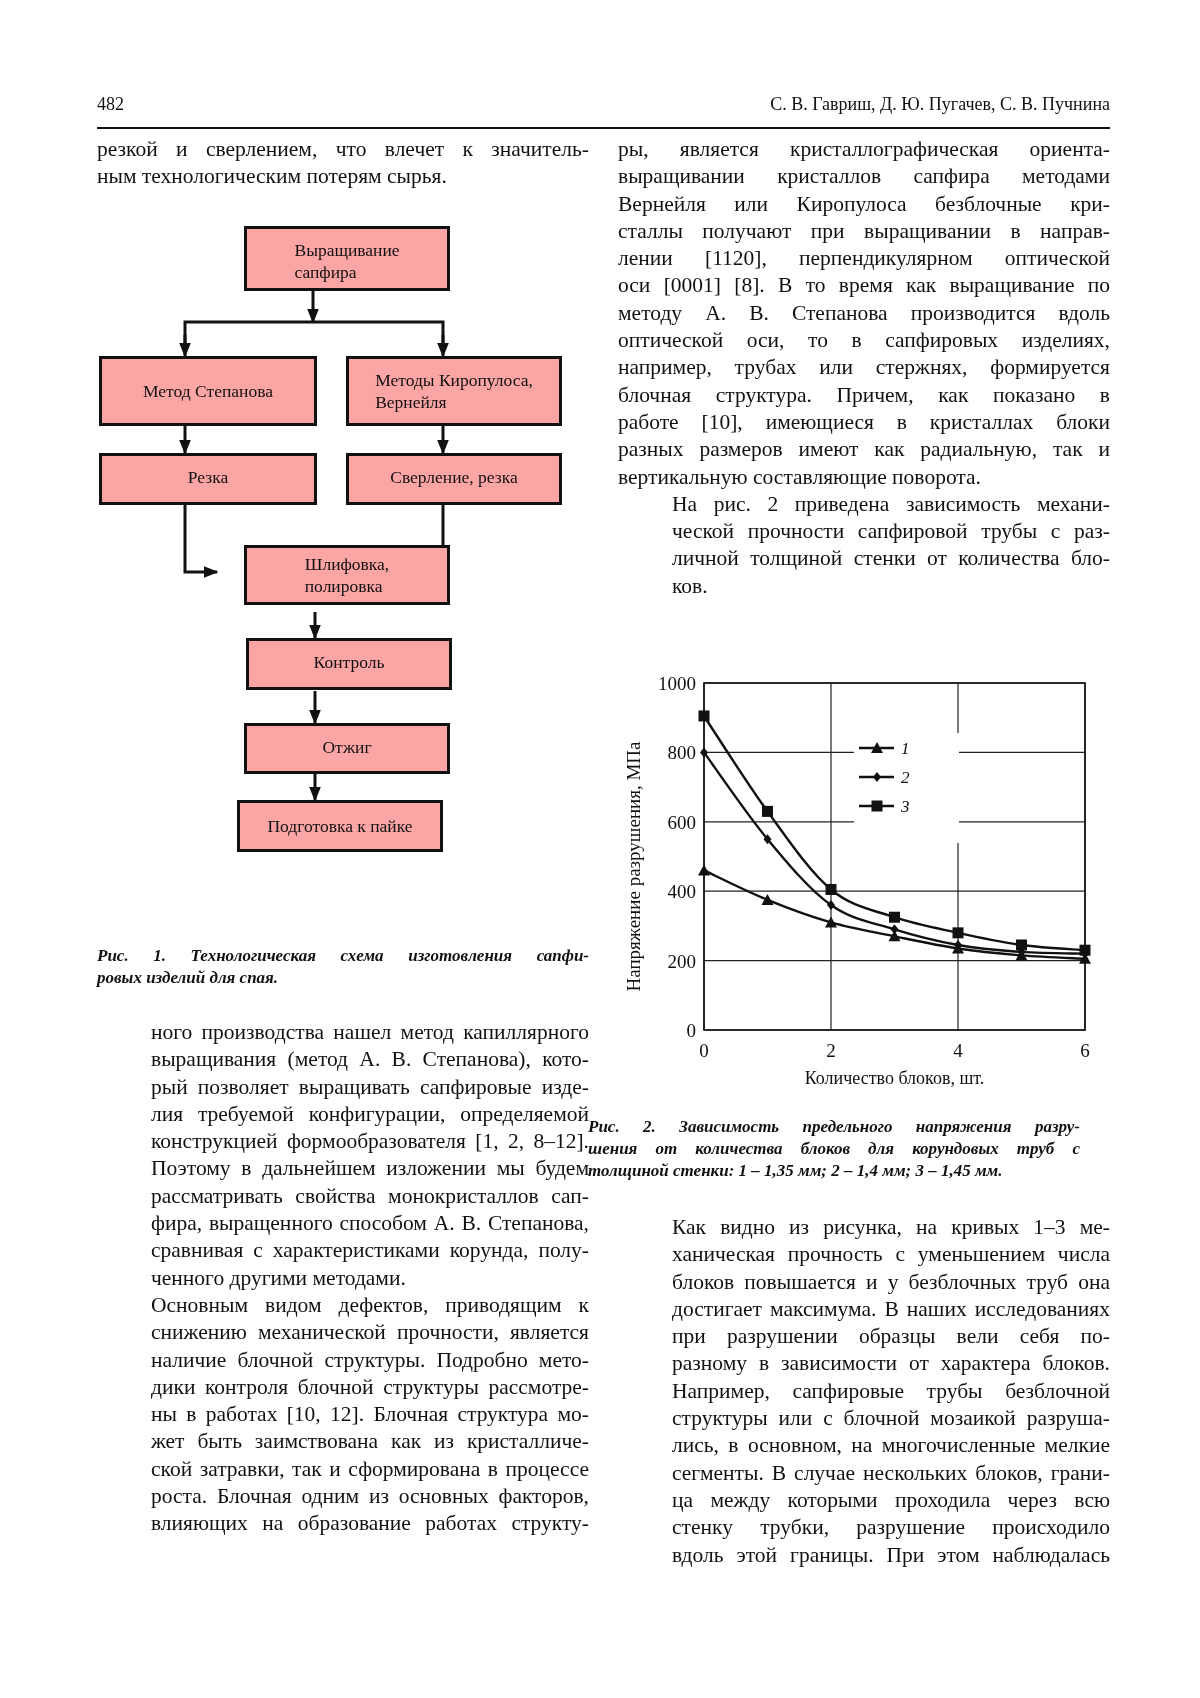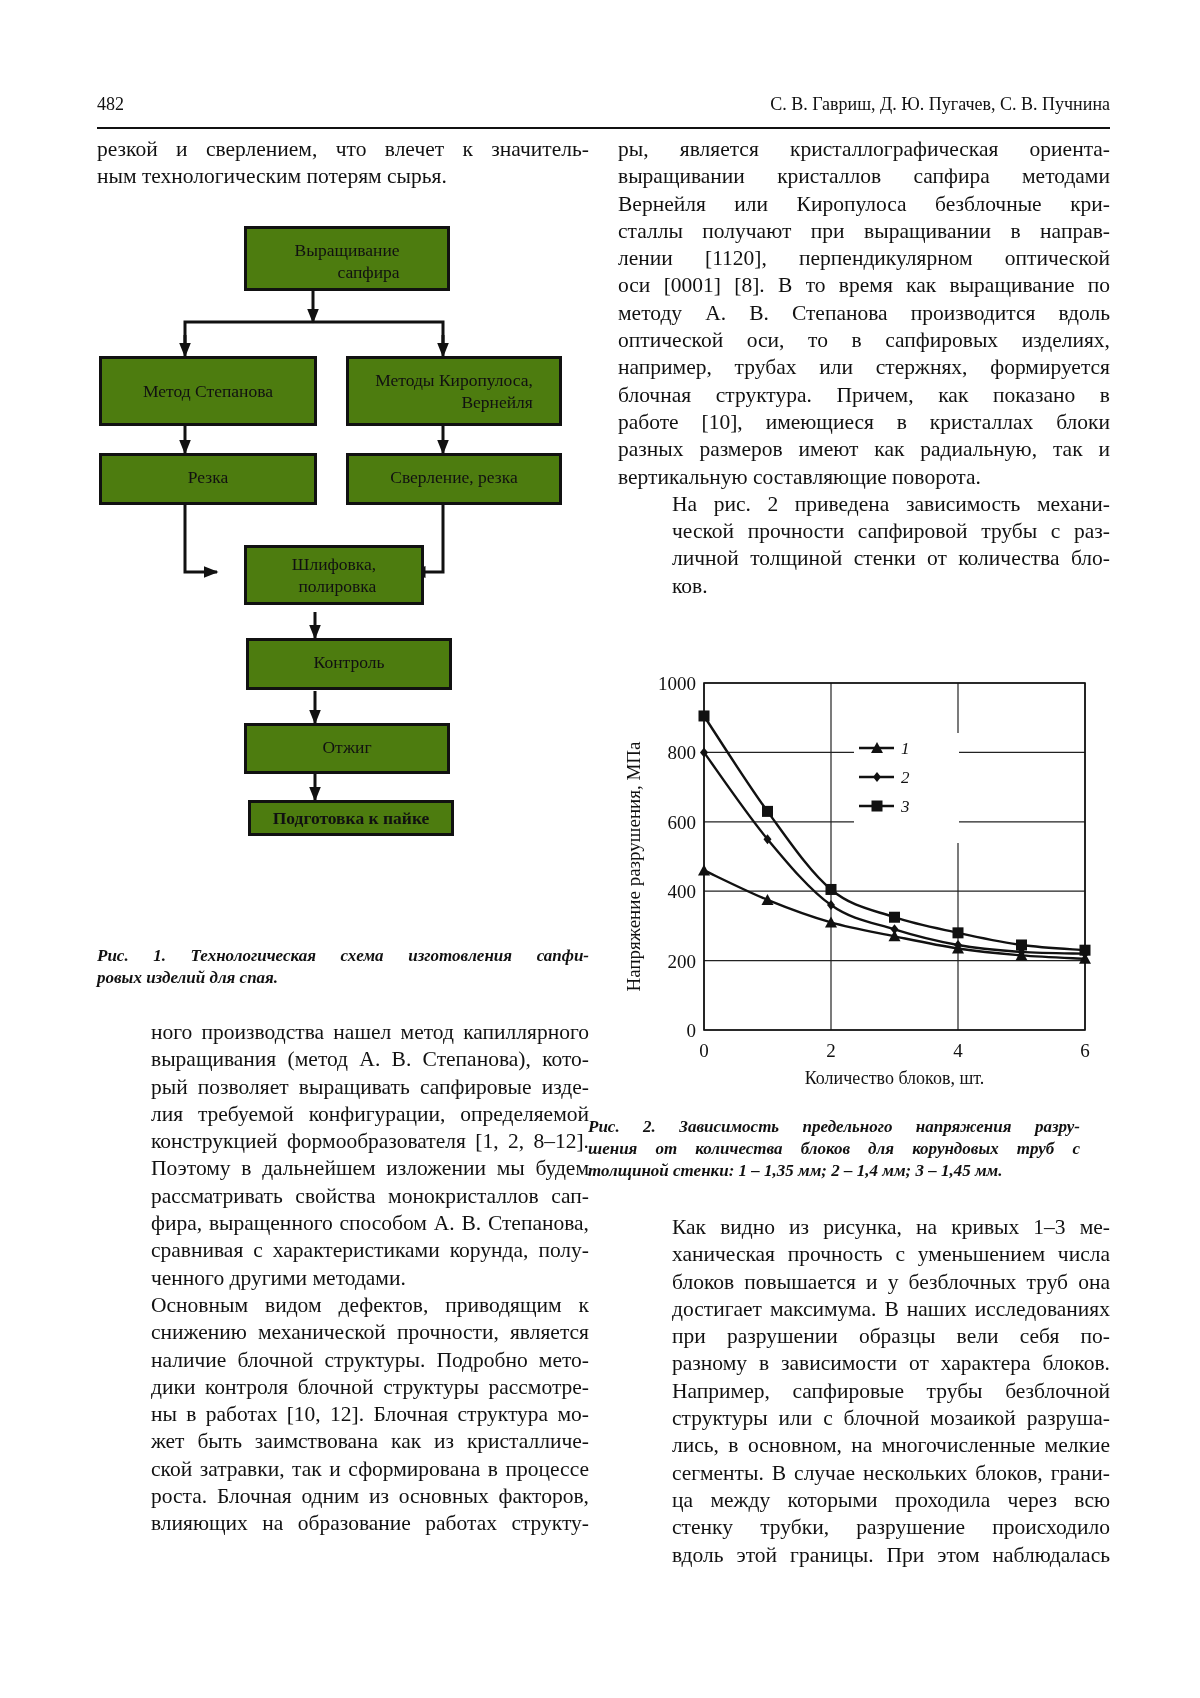--- a/index.html
+++ b/index.html
@@ -13,22 +13,22 @@
   .head-rule { left: 97px; top: 127px; width: 1013px; height: 0; border-top: 2px solid #111; }
   .col { font-size: 21.5px; line-height: 27.3px; text-align: justify; }
   .col p { margin: 0; }
   .col p.ind { text-indent: 54px; }
   .col p .ln { display: block; text-align: justify; text-align-last: justify; white-space: nowrap; }
   .col p .ln.last { text-align-last: left; }
   .caption { font-size: 17px; line-height: 22px; font-weight: bold; font-style: italic; }
   .caption .ln { display: block; text-align: justify; text-align-last: justify; white-space: nowrap; }
   .caption .ln.last { text-align-last: left; }
   
-  .fc-box { position: absolute; border: 3px solid #111; box-sizing: border-box; background: #4d7c0f;
-            display: flex; align-items: center; justify-content: center; text-align: right;
+  .fc-box { position: absolute; border: 3px solid #111; box-sizing: border-box; background: #fca5a5;
+            display: flex; align-items: center; justify-content: center; text-align: left;
             font-size: 17.5px; line-height: 22px; }
   .fc-box.top-align { align-items: flex-start; padding-top: 10px; }
   svg text { font-family: "Liberation Serif", "DejaVu Serif", serif; }
 </style>
 </head>
 <body>
 
 <div class="abs running-head">
   <span class="pn">482</span>
   <span class="au">С. В. Гавриш, Д. Ю. Пугачев, С. В. Пучнина</span>
@@ -75,30 +75,30 @@
   </div>
   <div class="fc-box" style="left:249px; top:131px; width:216px; height:70px;">
     <div><span>Методы Киропулоса,</span><br><span>Вернейля</span></div>
   </div>
   <div class="fc-box top-align" style="left:2px; top:228px; width:218px; height:52px;">
     <span>Резка</span>
   </div>
   <div class="fc-box top-align" style="left:249px; top:228px; width:216px; height:52px;">
     <span>Сверление, резка</span>
   </div>
-  <div class="fc-box" style="left:147px; top:320px; width:180px; height:60px;">
+  <div class="fc-box" style="left:147px; top:320px; width:206px; height:60px;">
     <div><span>Шлифовка,</span><br><span>полировка</span></div>
   </div>
   <div class="fc-box top-align" style="left:149px; top:413px; width:206px; height:52px;">
     <span>Контроль</span>
   </div>
   <div class="fc-box top-align" style="left:147px; top:498px; width:206px; height:51px;">
     <span>Отжиг</span>
   </div>
-  <div class="fc-box" style="left:151px; top:575px; width:206px; height:36px;font-weight:bold;">
+  <div class="fc-box" style="left:140px; top:575px; width:206px; height:52px;">
     <span>Подготовка к пайке</span>
   </div>
 </div>
 
 <div class="abs caption" style="left:97px; top:945px; width:492px;">
   <span class="ln">Рис. 1. Технологическая схема изготовления сапфи-</span>
   <span class="ln last">ровых изделий для спая.</span>
 </div>
 
 <div class="abs col" style="left:97px; top:1019px; width:492px;">

